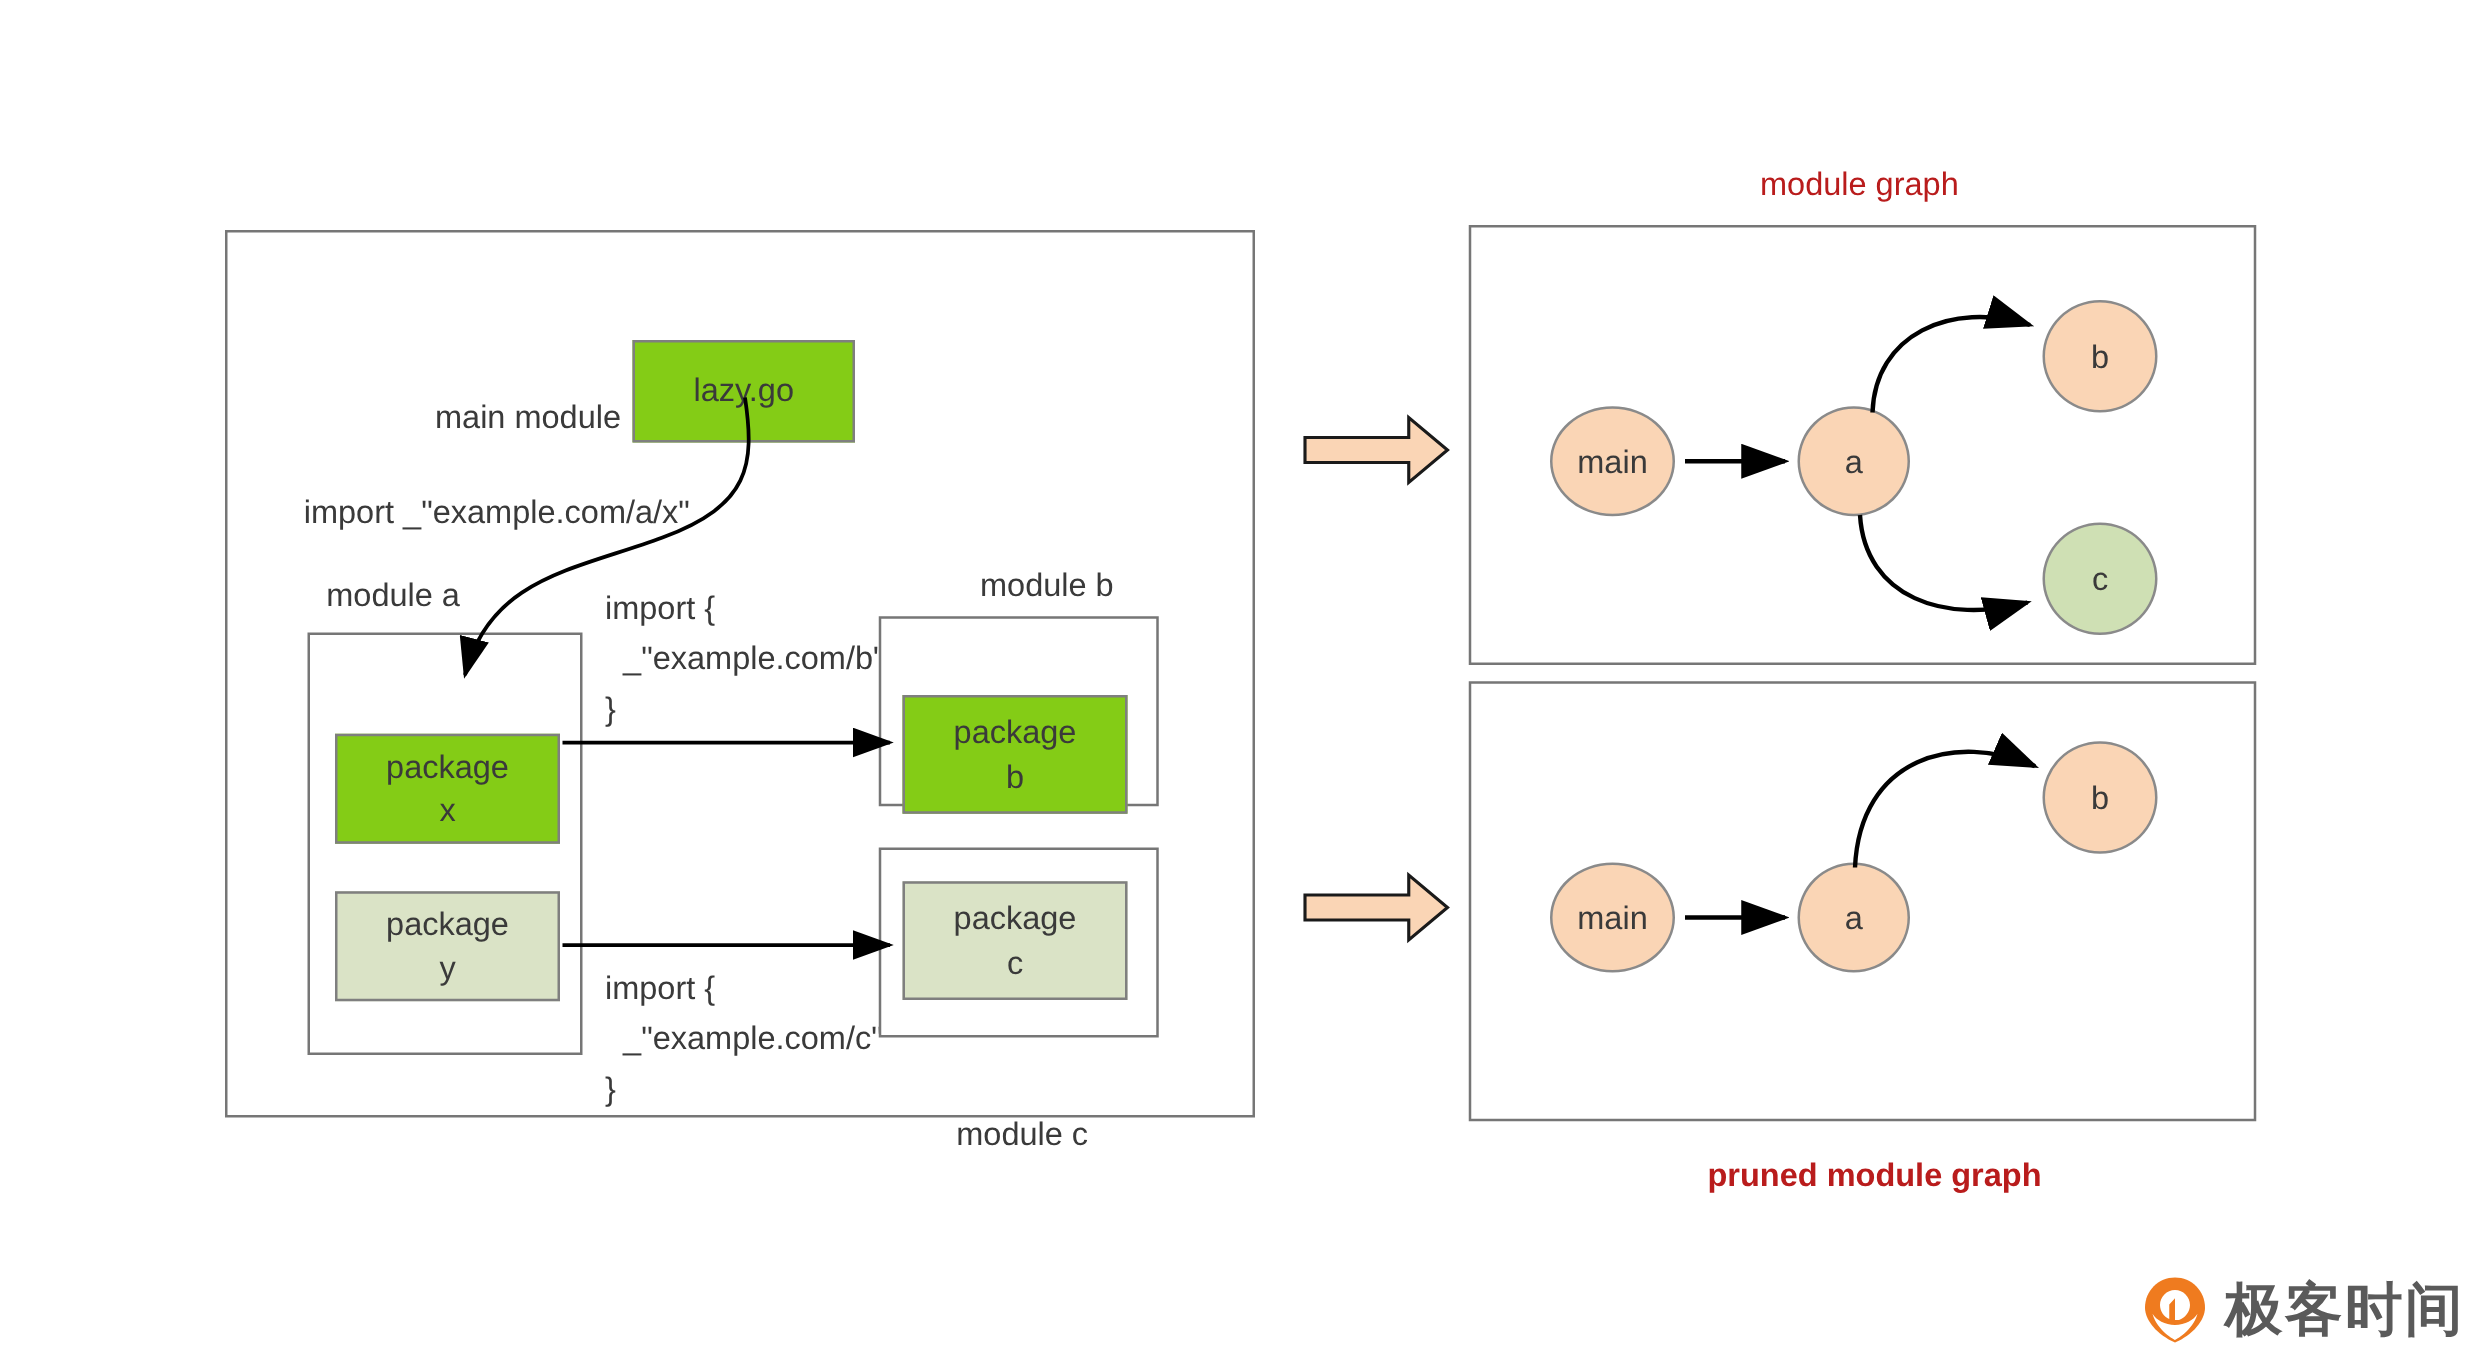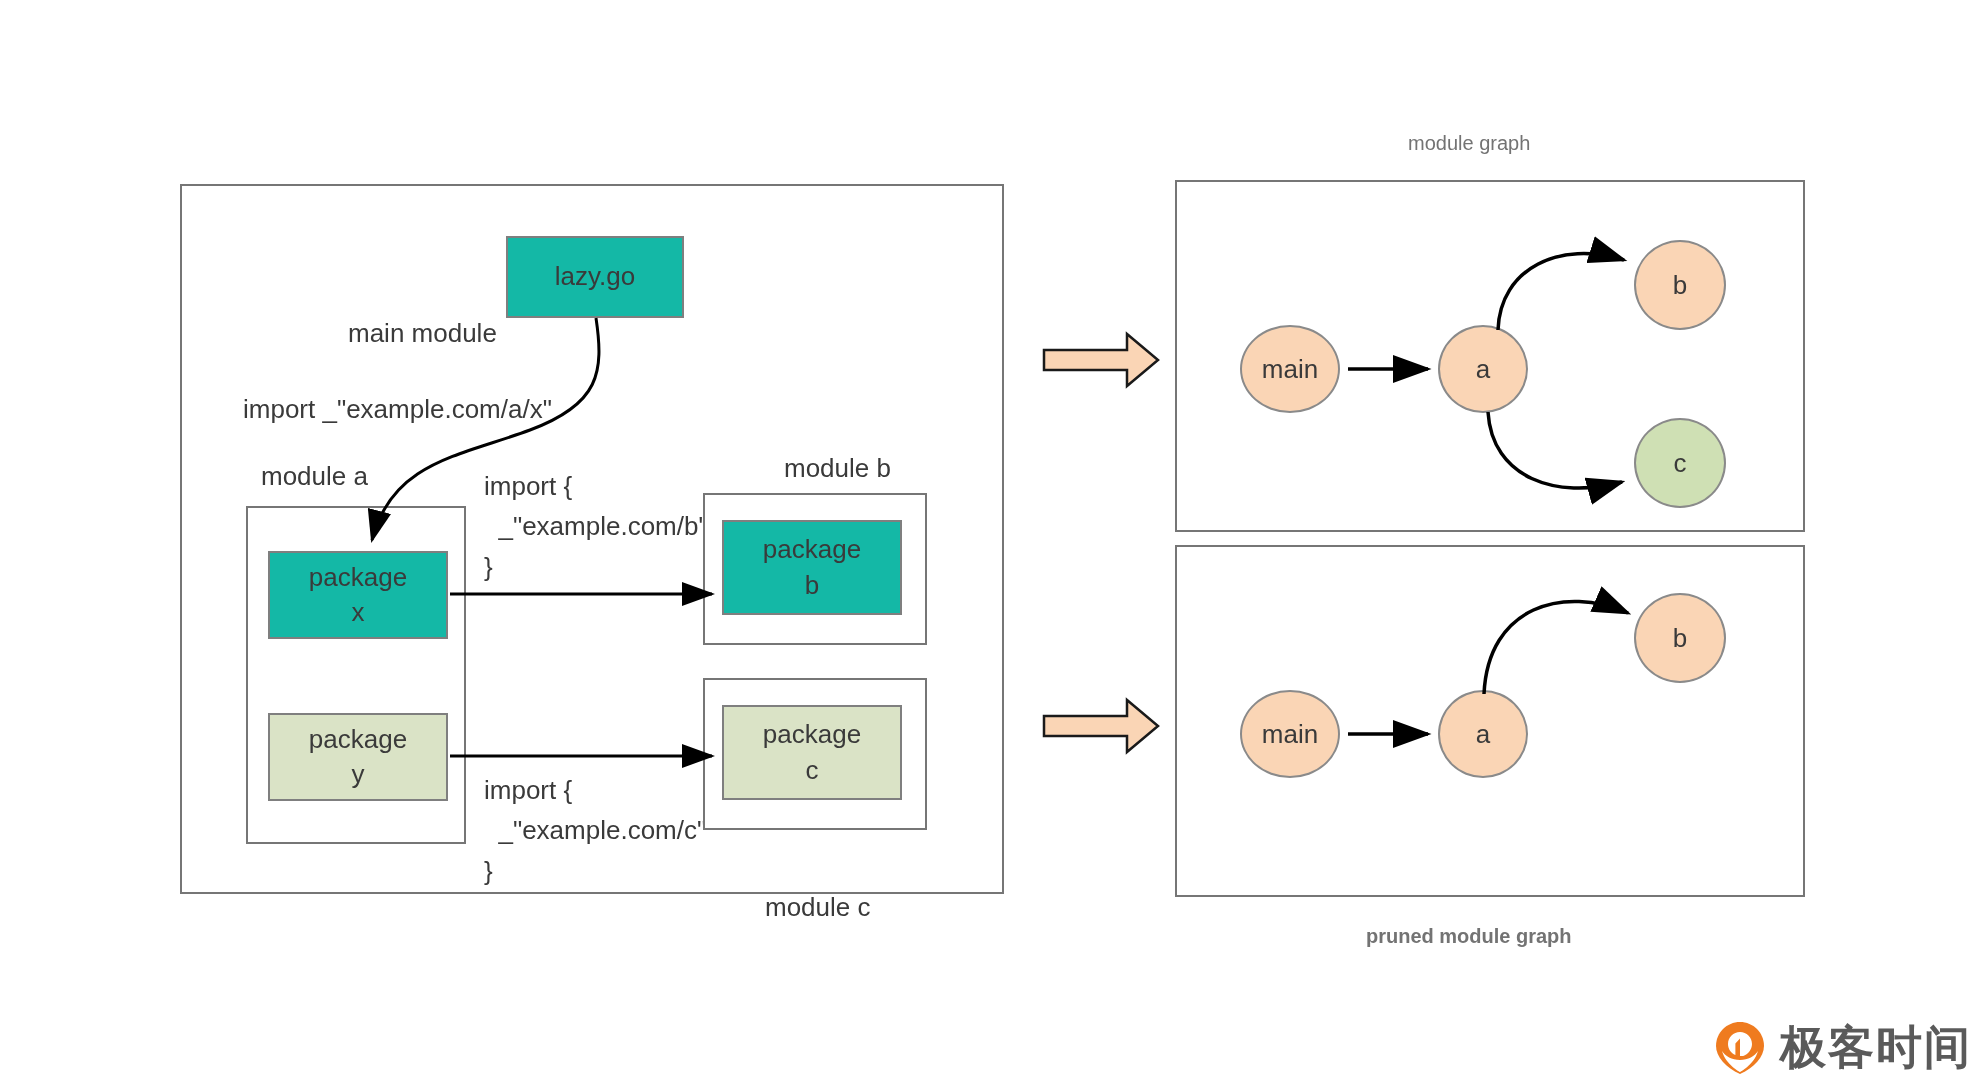--- a/index.html
+++ b/index.html
@@ -45,33 +45,33 @@
     box-sizing: border-box;
     display: flex;
     flex-direction: column;
     align-items: center;
     justify-content: center;
     line-height: 1.35;
     font-size: 26px;
     color: #3a3a3a;
   }
   .node-box .l2 { display: block; }
-  .fill-peach { background: #14b8a6; }
+  .fill-peach { background: #84cc16; margin-top: 36px; }
   .fill-green { background: #dae3c6; }
   .label {
     position: absolute;
     font-size: 26px;
     color: #3a3a3a;
     white-space: nowrap;
   }
   .label.multiline { white-space: pre; line-height: 1.55; }
   .caption {
     position: absolute;
-    font-size: 20px;
-    color: #737373;
+    font-size: 26px;
+    color: #b91c1c;
     white-space: nowrap;
   }
   .circle-node {
     position: absolute;
     border: 2px solid #8a8a8a;
     border-radius: 50%;
     box-sizing: border-box;
     display: flex;
     align-items: center;
     justify-content: center;

